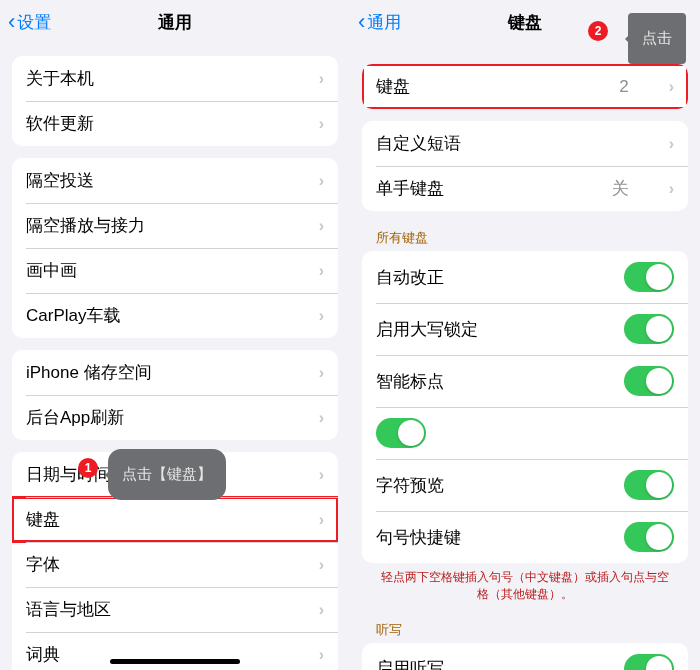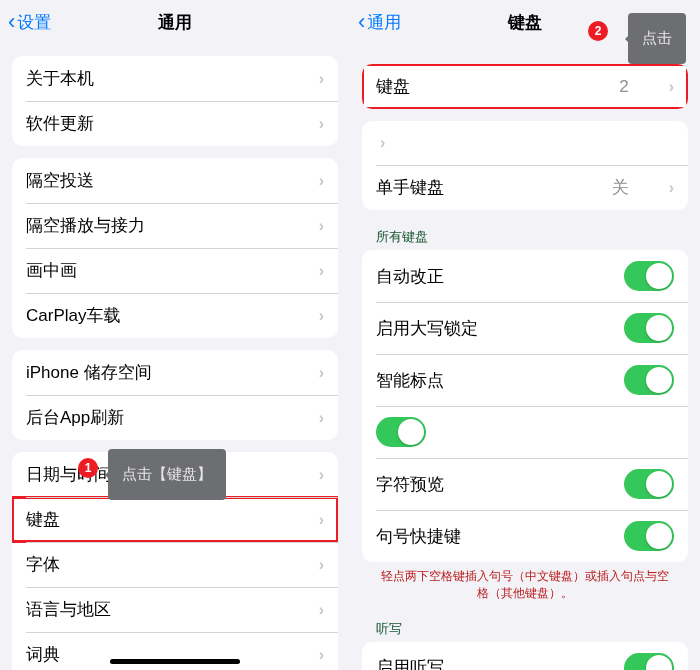--- a/index.html
+++ b/index.html
@@ -96,21 +96,21 @@
       right: 2px;
       top: 2px;
       width: 26px;
       height: 26px;
       background: #fff;
       border-radius: 50%;
       box-shadow: 0 1px 3px rgba(0,0,0,0.2);
     }
     .sect-header {
       font-size: 13px;
-      color: #14532d;
+      color: #a16207;
       padding: 18px 26px 4px 26px;
     }
     .sect-footer {
       font-size: 12px;
       color: #b91c1c;
       padding: 6px 26px 0 26px;
       text-align: center;
       line-height: 1.4;
     }
     .red-box {
@@ -234,21 +234,21 @@
             <span class="row-label">词典</span>
             <span class="chevron">›</span>
           </div>
         </div>
       </div>
   </div>
 
   <div class="badge" style="left:78px; top:458px;">
     <span>1</span>
   </div>
-  <div class="callout callout-arrow-left" style="left:108px; top:449px;">
+  <div class="callout callout-arrow-left" style="left:108px; top:449px;border-radius:13px;">
     <span>点击【键盘】</span>
   </div>
 
   <div class="home-indicator"></div>
 </div>
 
 <div class="phone">
   <div class="header">
     <div class="back">
       <span class="back-chevron">‹</span>
@@ -267,20 +267,21 @@
   <div class="scroll-area">
     <div id="right-top" class="group group-tight">
         <div class="row red-box">
           <span class="row-label">键盘</span>
           <span class="row-value">2</span>
           <span class="chevron">›</span>
         </div>
       </div>
     <div id="right-g2" class="group">
         <div class="row">
+          <span class="row-label">自定义短语</span>
           <span class="chevron">›</span>
         </div>
         <div class="row">
           <span class="row-label">单手键盘</span>
           <span class="row-value">关</span>
           <span class="chevron">›</span>
         </div>
       </div>
 
     <div class="sect-header">所有键盘</div>

